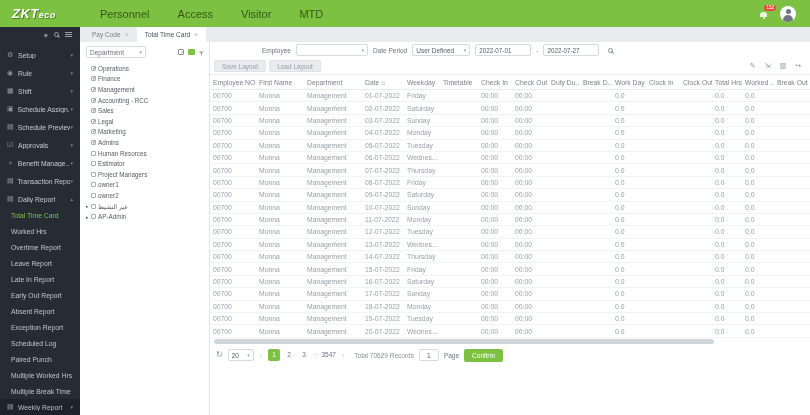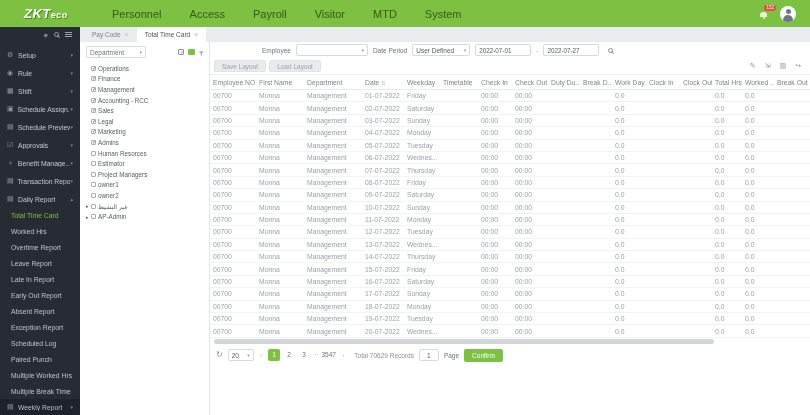--- a/index.html
+++ b/index.html
@@ -1,21 +1,21 @@
 <!DOCTYPE html>
 <html><head>
 <meta charset="utf-8">
 <style>
   * { margin:0; padding:0; box-sizing:border-box; }
   html,body { width:810px; height:415px; background:#fff; }
   body { font-family:"Liberation Sans", sans-serif; overflow:hidden; }
   .app { position:relative; width:810px; height:415px; background:#fff; overflow:hidden; }
 
   
-  .topnav { position:absolute; left:0; top:0; right:0; height:27px; background:#7cc142; display:flex; align-items:center; z-index:10;padding-left:12px; }
+  .topnav { position:absolute; left:0; top:0; right:0; height:27px; background:#7cc142; display:flex; align-items:center; z-index:10; }
   .logo { width:86px; padding-left:12px; color:#fff; font-style:italic; font-weight:bold; font-size:13px; letter-spacing:0.5px; text-shadow:1px 1px 0 rgba(0,0,0,.35); white-space:nowrap; }
   .logo .sm { font-size:9px; font-weight:bold; }
   .nav-items { display:flex; align-items:stretch; height:27px; }
   .nav-item { position:relative; display:flex; align-items:center; padding:0 14px; font-size:11px; color:rgba(35,58,12,.78); cursor:pointer; text-decoration:none; }
   .nav-item.active { background:#649e2e; color:#fff; }
   .nav-item.active::after { content:''; position:absolute; left:50%; top:27px; margin-left:-5px;
       border-left:5px solid transparent; border-right:5px solid transparent; border-top:5px solid #649e2e; }
   .nav-right { margin-left:auto; display:flex; align-items:center; gap:12px; padding-right:14px; }
   .bell { position:relative; width:9px; height:10px; cursor:pointer; }
   .bell-body { position:absolute; left:1px; top:3px; width:7px; height:5px; background:#eaf5dd; border-radius:3px 3px 0 0; }
@@ -105,24 +105,22 @@
 </head>
 <body>
 
 <div class="app">
 
   <header class="topnav">
     <div class="logo"><span>ZKT</span><span class="sm">eco</span></div>
     <nav class="nav-items">
         <a class="nav-item">Personnel</a>
         <a class="nav-item">Access</a>
-        <a class="nav-item">Payroll</a>
         <a class="nav-item">Visitor</a>
         <a class="nav-item">MTD</a>
-        <a class="nav-item">System</a>
       </nav>
     <div class="nav-right">
       <div class="bell">
         <span class="bell-body"></span>
         <span class="badge">152</span>
       </div>
       <div class="avatar"></div>
     </div>
   </header>
 

